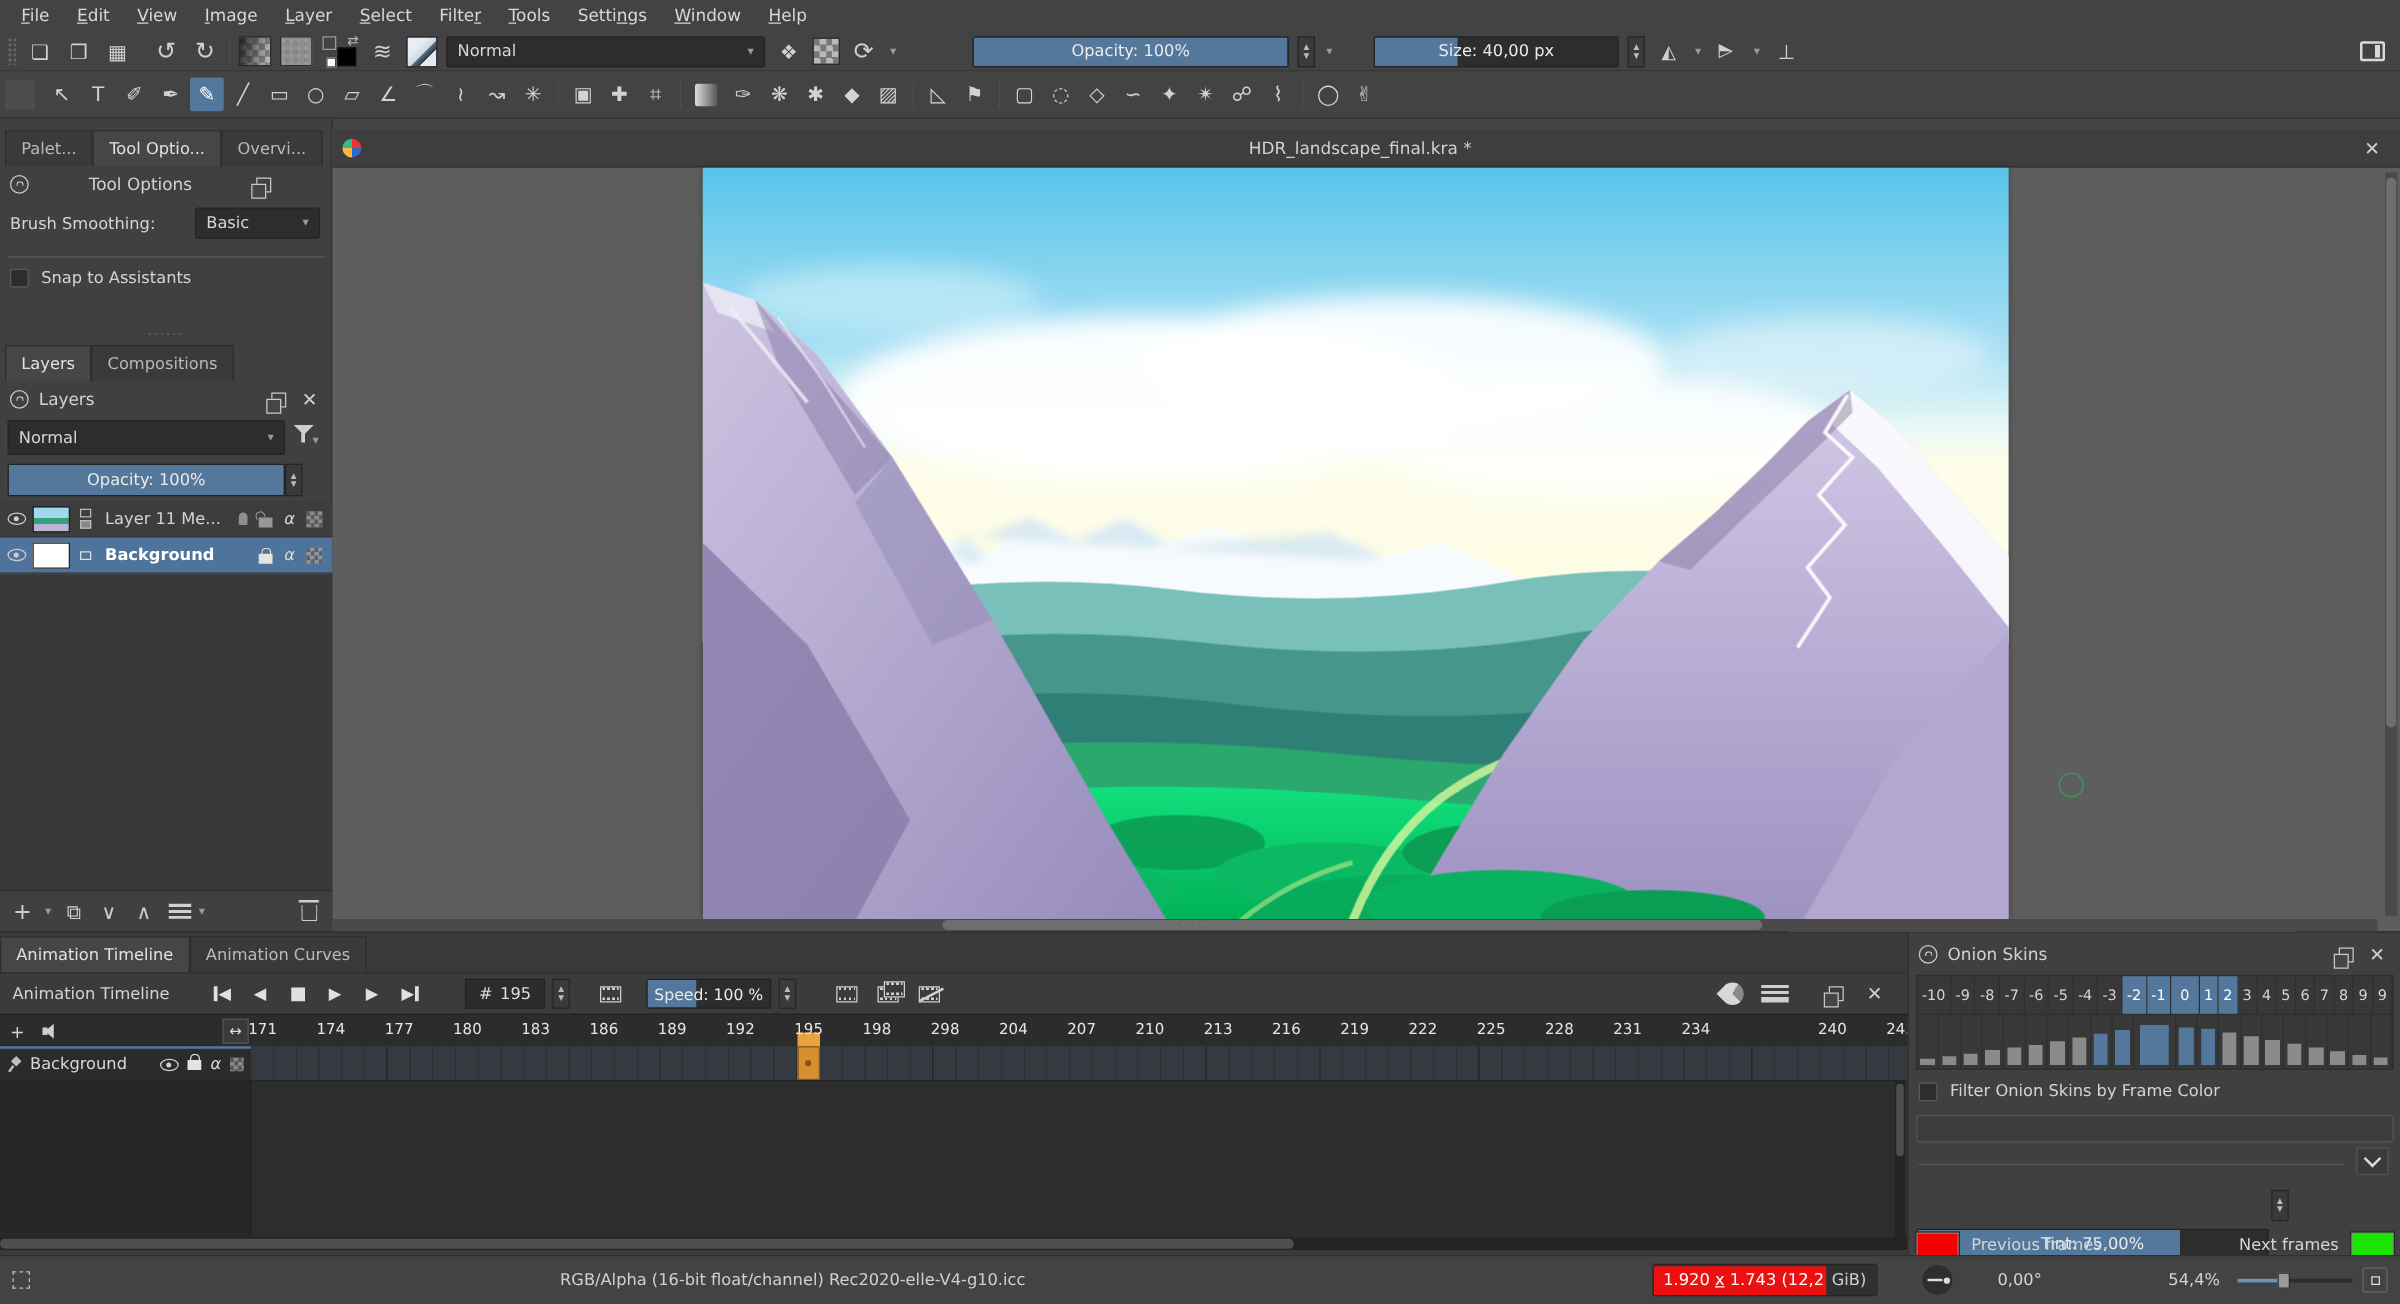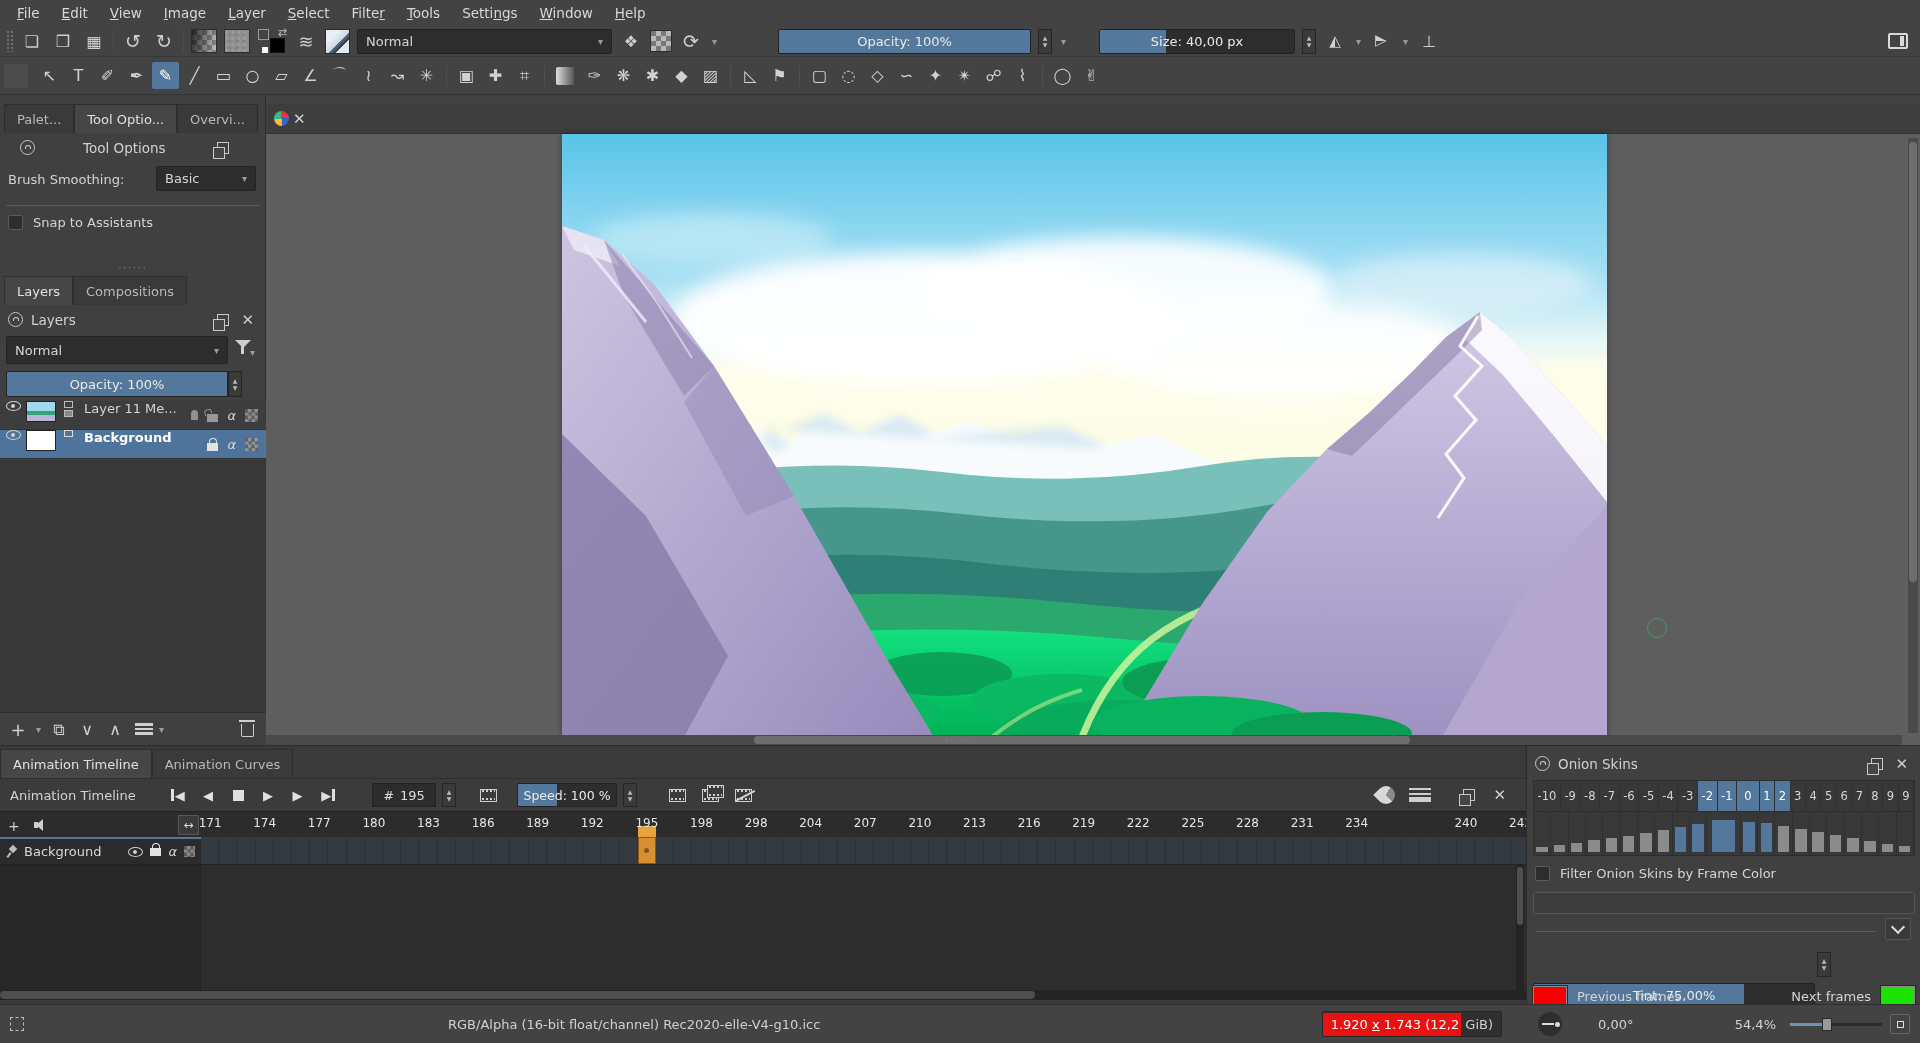--- a/index.html
+++ b/index.html
@@ -58,21 +58,21 @@
   .close-x{color:#d0d0d0;font-size:15px;padding:0 4px;}
   .dots{color:#8a8a8a;font-size:9px;letter-spacing:2px;text-align:center;}
 
   
   #left-dock{left:0;top:95px;width:266px;height:650px;background:#404040;border-right:1px solid #2e2e2e;}
   .checkbox{width:15px;height:15px;background:#2d2d2d;border:1px solid #5a5a5a;border-radius:2px;}
   .funnel{width:18px;height:16px;position:relative;}
   .funnel::before{content:"";position:absolute;left:1px;top:1px;border-left:8px solid transparent;border-right:8px solid transparent;border-top:8px solid #cfcfcf;}
   .funnel::after{content:"";position:absolute;left:7px;top:7px;width:3px;height:8px;background:#cfcfcf;}
   .hamb{width:18px;height:12px;background:linear-gradient(#cfcfcf 0 2.5px,transparent 0 4.7px,#cfcfcf 0 7.2px,transparent 0 9.4px,#cfcfcf 0 12px);}
-  .layer-row{position:absolute;left:0;width:266px;height:29px;display:flex;border-bottom:1px solid #333;}
+  .layer-row{position:absolute;left:0;width:266px;height:29px;display:flex;align-items:center;border-bottom:1px solid #333;}
   .eye{width:15px;height:10px;border:1.5px solid #cfcfcf;border-radius:50%;position:relative;}
   .eye::after{content:"";position:absolute;left:4px;top:2px;width:4px;height:4px;background:#cfcfcf;border-radius:50%;}
   .lockbody{width:11px;height:8px;background:#e3e3e3;position:relative;margin-top:5px;}
   .lockbody::before{content:"";position:absolute;left:1.5px;top:-5px;width:6px;height:5px;border:1.5px solid #e3e3e3;border-bottom:none;border-radius:4px 4px 0 0;}
   .lockbody.open::before{left:-3px;transform:rotate(-20deg);}
   .alpha{font-size:13px;color:#d9d9d9;font-style:italic;}
   .minichk{width:13px;height:13px;background:repeating-conic-gradient(#9a9a9a 0 25%,#5f5f5f 0 50%) 0 0/6.5px 6.5px;opacity:.85;}
   .thumb{width:30px;height:21px;border:1px solid #222;}
   .trash{width:13px;height:13px;border:1.5px solid #cfcfcf;border-top:none;border-radius:0 0 2px 2px;position:relative;margin-top:3px;}
   .trash::before{content:"";position:absolute;left:-3px;top:-4px;width:16px;height:2px;background:#cfcfcf;}
@@ -262,21 +262,21 @@
     <span class="tool">◯</span>
     <span class="tool">✌</span>
   </div>
 
 <div id="left-dock" class="abs">
   <div class="abs flex" style="left:4px;top:9px;">
     <div class="tab">Palet...</div>
     <div class="tab active">Tool Optio...</div>
     <div class="tab">Overvi...</div>
   </div>
-  <div class="abs docker-head" style="left:12px;top:39px;width:294px;gap:48px;">
+  <div class="abs docker-head" style="left:0;top:39px;width:294px;gap:48px;">
     <span class="lock-ico"></span>
     <span>Tool Options</span>
     <span class="float-ico"></span>
     <span class="close-x">✕</span>
   </div>
   <div class="abs" style="left:8px;top:77px;">Brush Smoothing:</div>
   <div class="abs combo" style="left:156px;top:71px;width:100px;">
     <span>Basic</span>
     <span class="arrow">▾</span>
   </div>
@@ -353,20 +353,21 @@
     <span class="tb-ico">∧</span>
     <span class="hamb" style="margin-left:4px;"></span>
       <span class="dd">▾</span>
     <span style="margin-left:auto;margin-right:6px;" class="trash"></span>
   </div>
 </div>
 
 <div id="canvas-window" class="abs">
   <div id="canvas-titlebar" class="abs flex">
     <span class="krita-logo" style="margin-left:8px;"></span>
+    <span style="flex:1;text-align:center;font-size:13.5px;color:#d2d2d2;">HDR_landscape_final.kra *</span>
     <span class="close-x" style="margin-right:12px;">✕</span>
   </div>
 
   <div id="painting" class="abs">
     <svg width="1045" height="603" viewBox="0 0 1045 603" preserveAspectRatio="none">
       <defs>
         <linearGradient id="sky" x1="0" y1="0" x2="0" y2="1">
           <stop offset="0" stop-color="#58c4e9"></stop>
             <stop offset="0.38" stop-color="#a8e0f4"></stop>
           <stop offset="0.55" stop-color="#e9f8f6"></stop>

